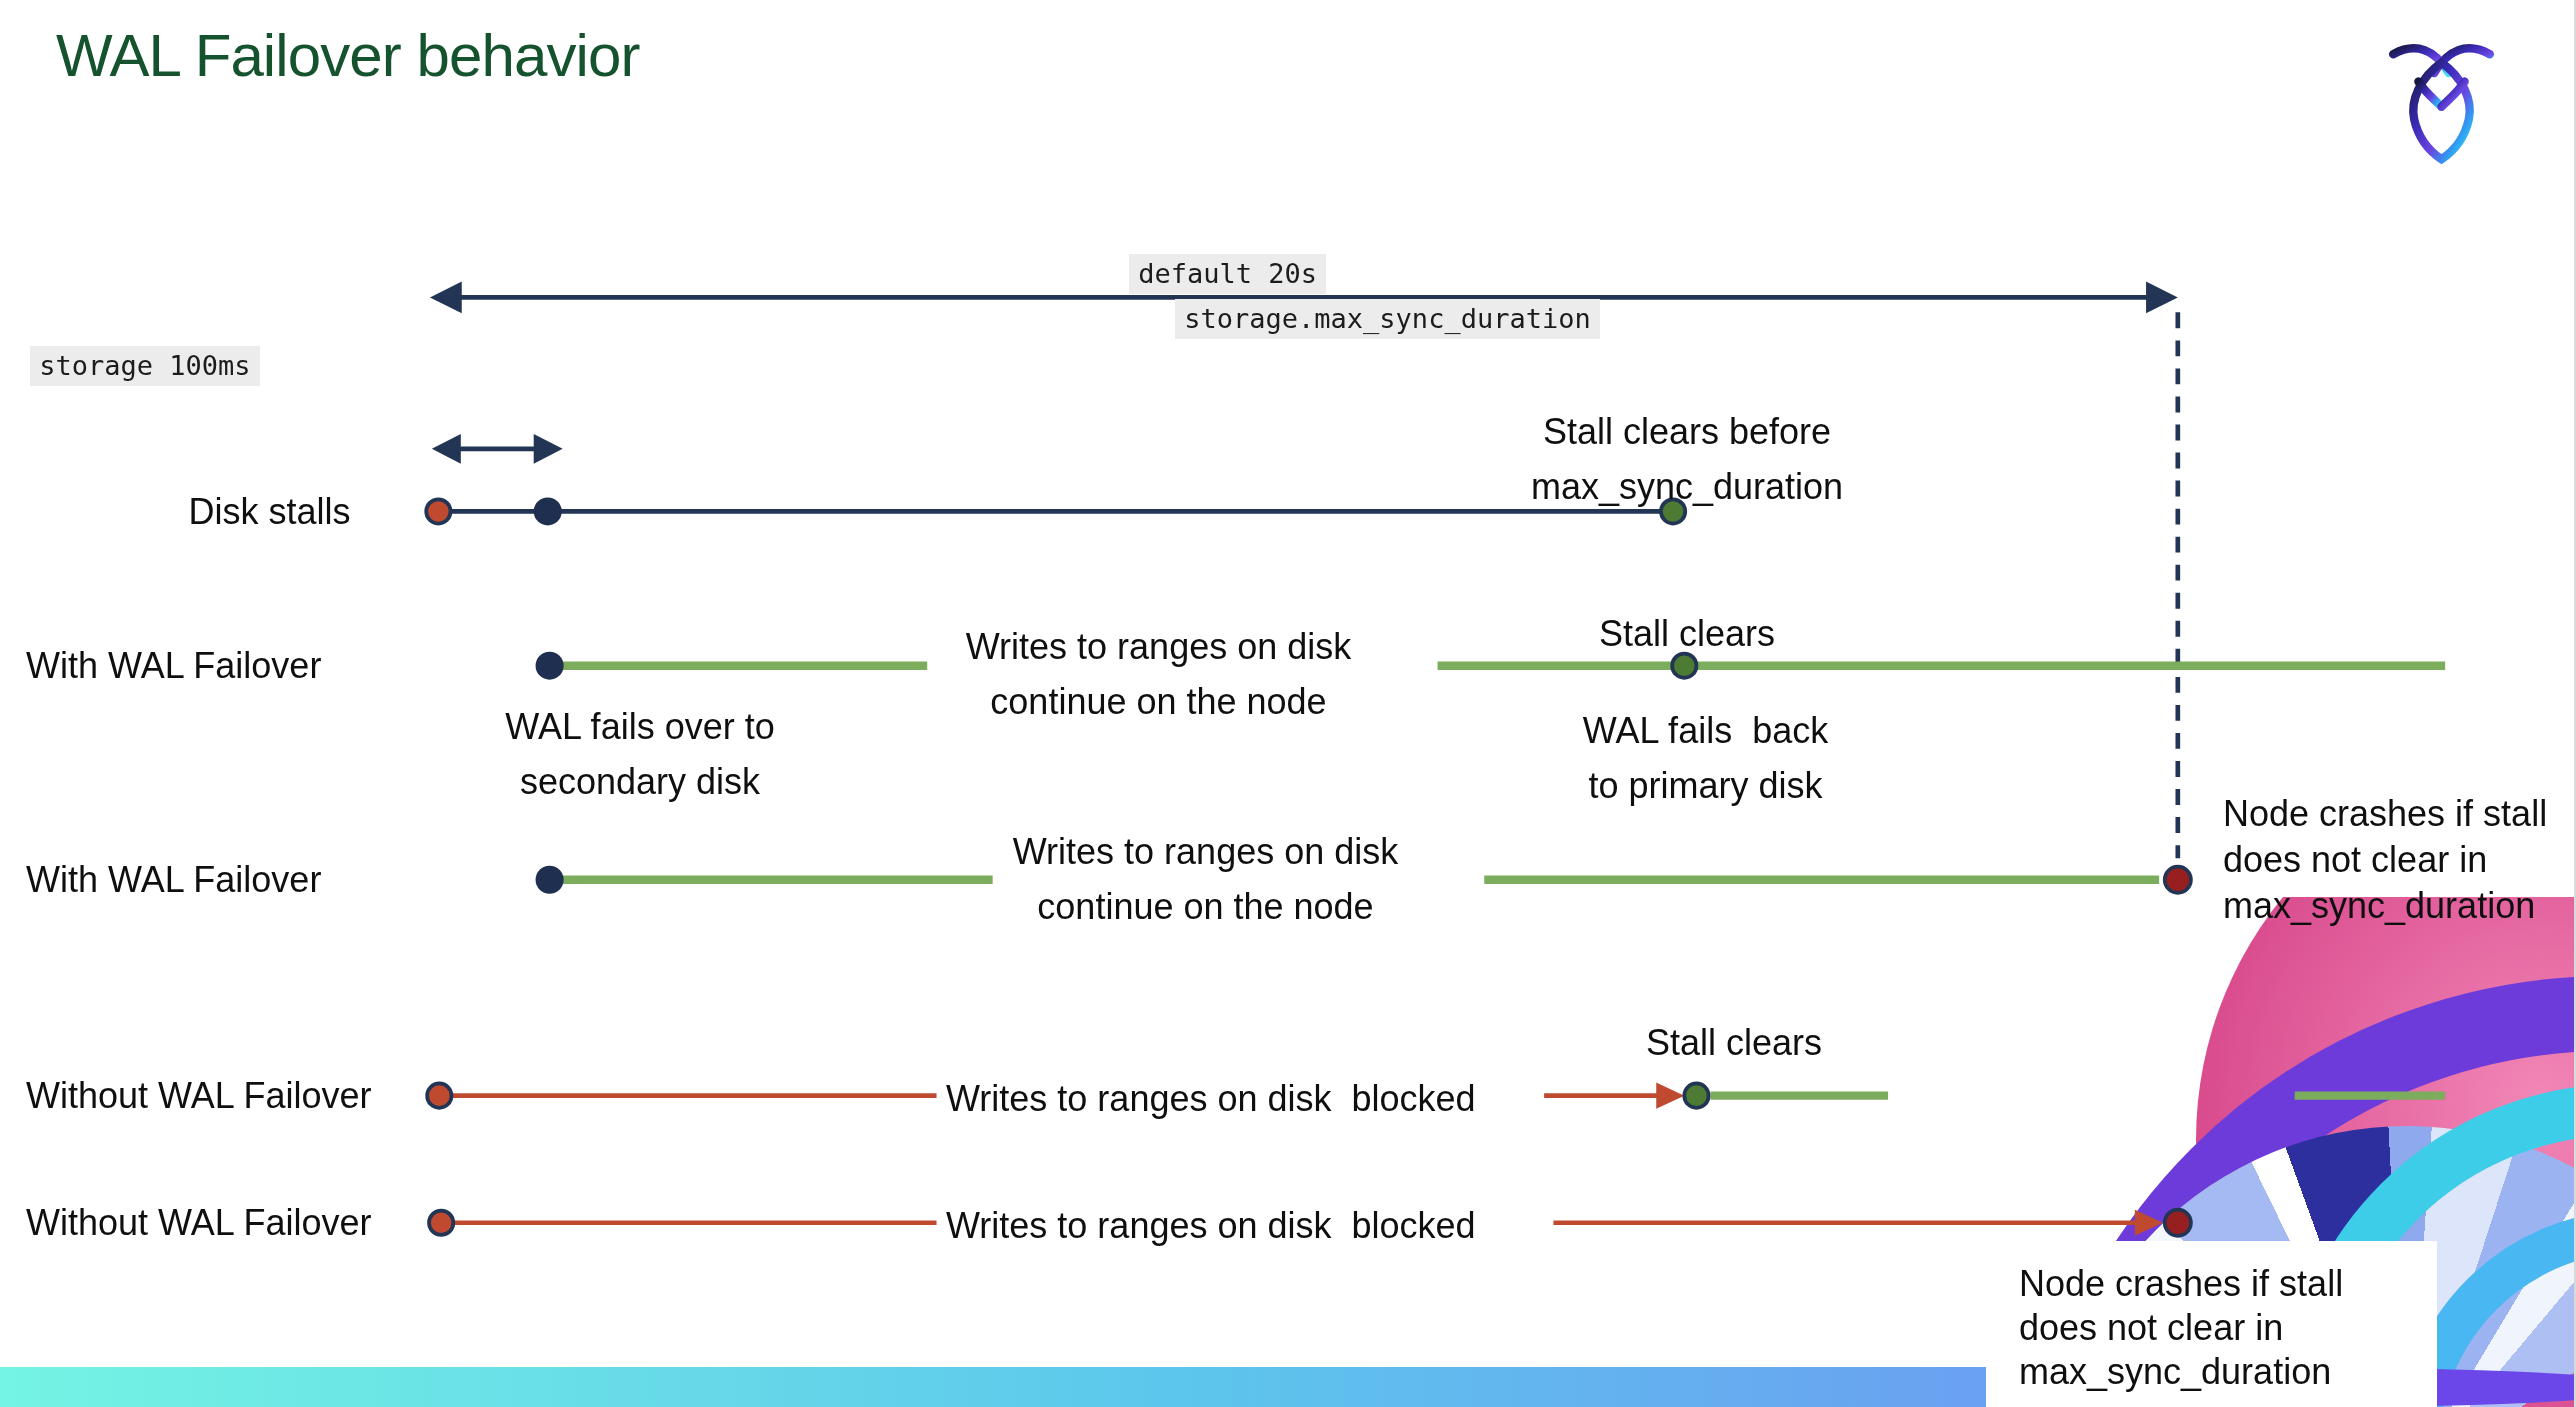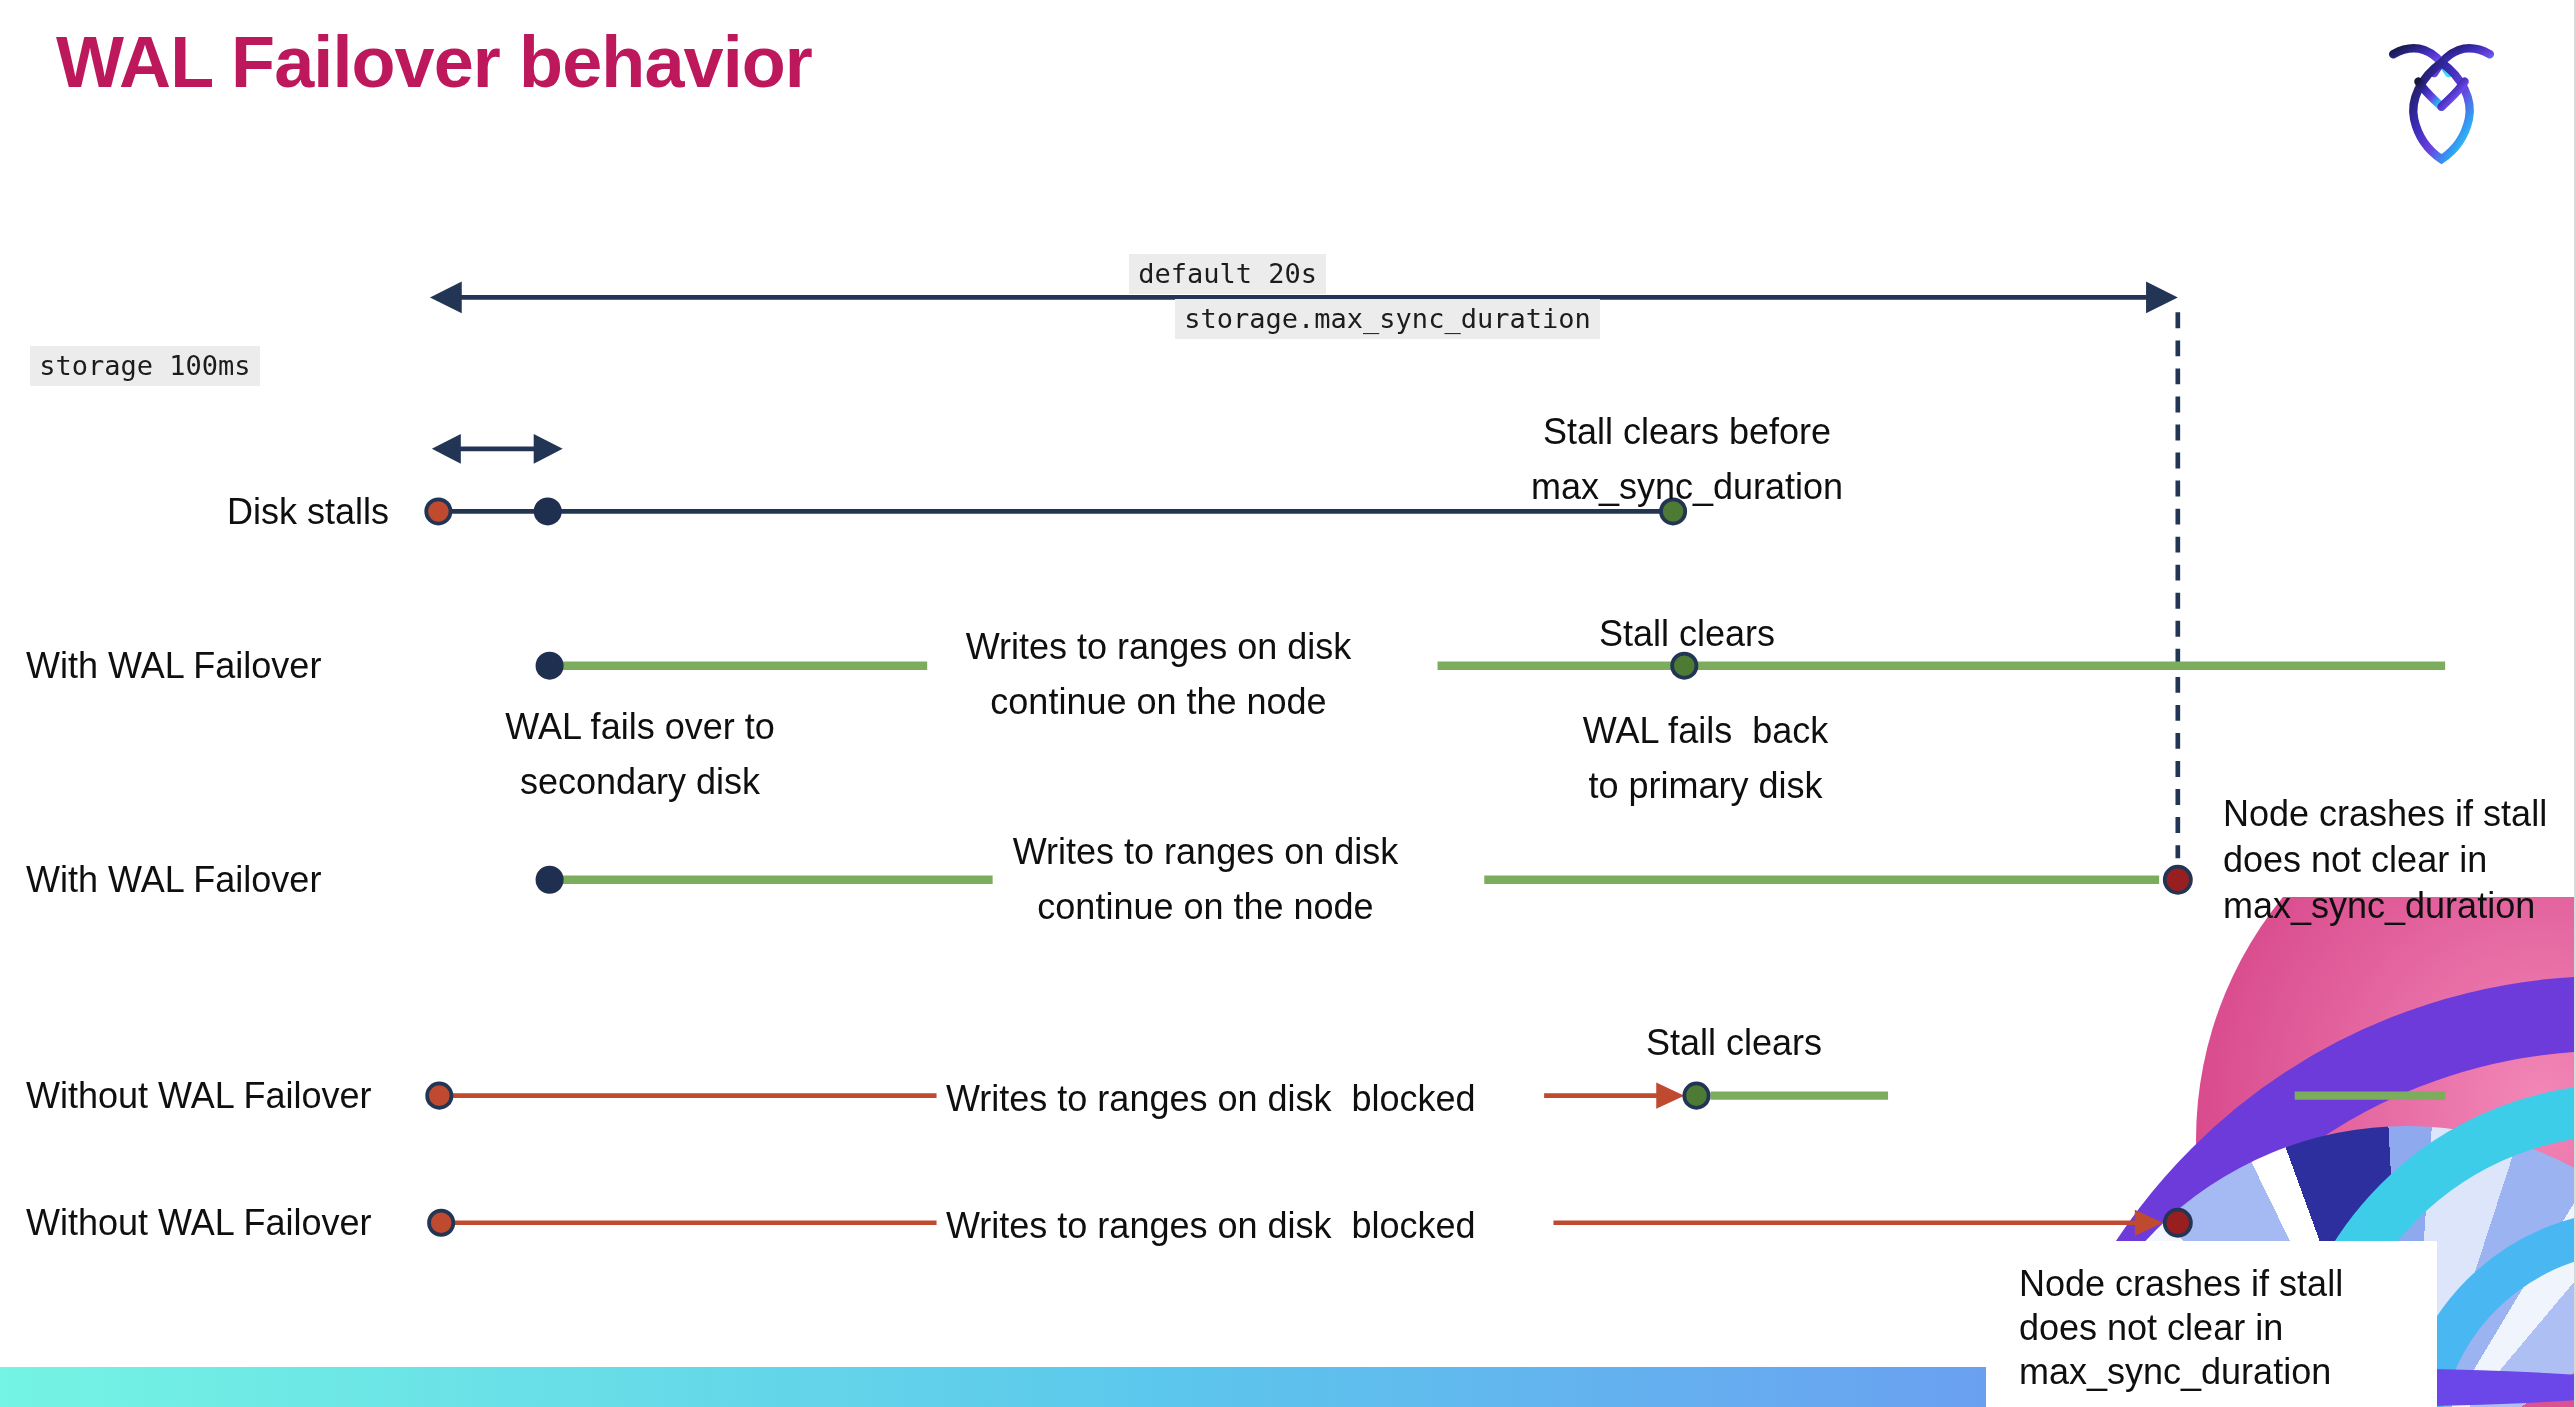--- a/index.html
+++ b/index.html
@@ -2,26 +2,26 @@
 <html style="--navy: #233554; --navy_dot: #1f2f4f; --green: #7cad5d; --green_dot: #4d7b33; --red: #c04a2f; --dark_red: #971f1f; --code_bg: #ececec; --text: #0f0f0f; --bar_left: #74f4e3; --bar_mid: #5cc7ec; --bar_right: #7b85ef;font-size:15px"><head>
 <meta charset="utf-8">
 <style>
   :root{
     --navy:#233554; --navy_dot:#1f2f4f; --green:#7cad5d; --green_dot:#4d7b33;
     --red:#c04a2f; --dark_red:#971f1f; --code_bg:#ececec; --text:#0f0f0f;
   }
   html,body{margin:0;padding:0;background:#fff;}
   .slide{position:relative;width:2576px;height:1408px;background:#ffffff;overflow:hidden;
          font-family:"Liberation Sans",sans-serif;color:var(--text);border-right:2.8px solid #d9d9d9;box-sizing:border-box;}
-  .title{position:absolute;left:56px;top:20.6px;margin:0;font-size:72px;font-weight:700;letter-spacing:-0.9px;color:#be185d;}
+  .title{position:absolute;left:56px;top:20.6px;margin:0;font-size:60px;font-weight:400;letter-spacing:-0.9px;color:#14532d;}
   .code{position:absolute;font-family:"DejaVu Sans Mono","Liberation Mono",monospace;font-size:27px;
         background:var(--code_bg);color:#1c1c1c;padding:3.7px 9.3px;white-space:pre;line-height:1.2;}
   .txt{position:absolute;font-size:36px;line-height:55px;white-space:pre-wrap;}
   .center{text-align:center;}
-  .right{text-align:right;}
+  .right{text-align:center;}
   .rowlabel{position:absolute;font-size:36px;line-height:45px;white-space:nowrap;}
   .overlay{position:absolute;left:0;top:0;z-index:3;}
   .lbl{z-index:4;}
   .ln-navy{stroke:var(--navy);stroke-width:5;fill:none;}
   .ln-navy-d{stroke:var(--navy);stroke-width:5;fill:none;stroke-dasharray:17 13;}
   .ln-green{stroke:var(--green);stroke-width:9;fill:none;}
   .ln-red{stroke:var(--red);stroke-width:5;fill:none;}
   .hd-navy{fill:var(--navy);}
   .hd-red{fill:var(--red);}
   .dot-red{fill:var(--red);stroke:var(--navy);stroke-width:4;}

